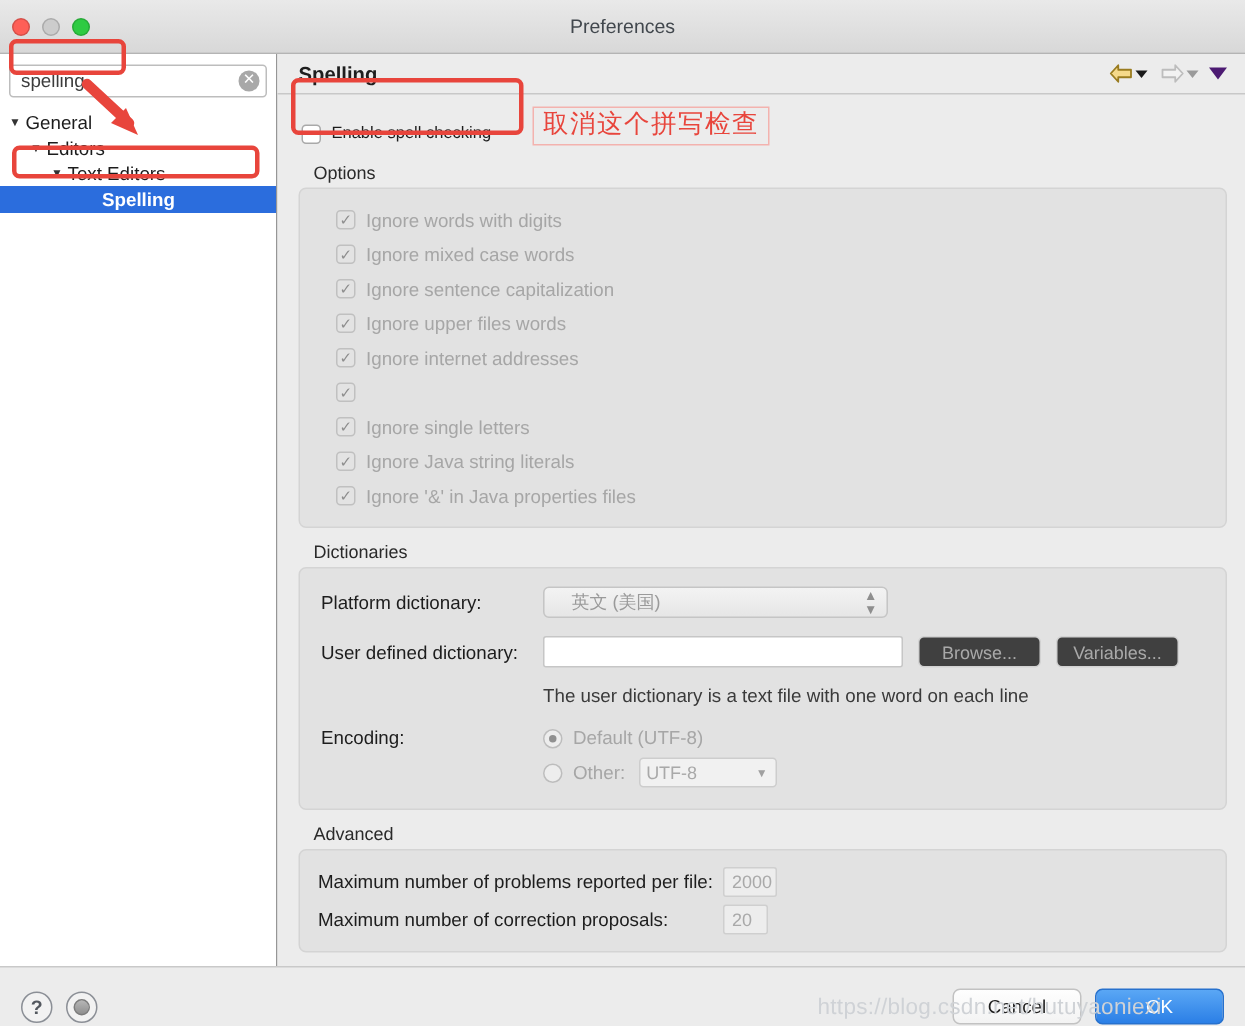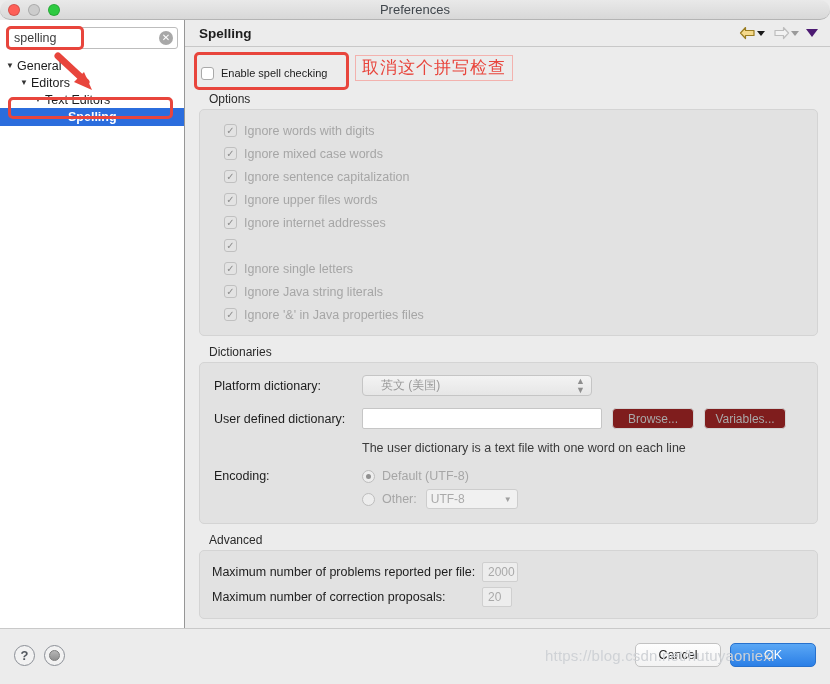--- a/index.html
+++ b/index.html
@@ -10,27 +10,26 @@
     font-family: "Liberation Sans", sans-serif;
     font-size: 12px;
     background: #ececec;
     overflow: hidden;
     position: relative;
     -webkit-font-smoothing: antialiased;
   }
 
   
   .titlebar {
-    height: 20px;
+    height: 36px;
     background: linear-gradient(to bottom, #e9e9e9, #d8d8d8);
     border-bottom: 1px solid #b4b4b4;
     display: flex;
     align-items: center;
     position: relative;
-    border-radius: 11px;
   }
   .traffic {
     display: flex;
     gap: 8px;
     padding-left: 8px;
   }
   .dot {
     width: 12px; height: 12px; border-radius: 50%;
     border: 0.5px solid rgba(0,0,0,0.16);
   }
@@ -263,21 +262,21 @@
     height: 21px;
     border: 1px solid #c6c6c6;
     border-radius: 2px;
     background: #fff;
   }
   .btn-disabled {
     height: 21px;
     min-width: 82px;
     border: 1px solid #d2d2d2;
     border-radius: 4px;
-    background: #7f1d1d;
+    background: #404040;
     color: #a9a9a9;
     font-size: 12px;
     display: inline-flex;
     align-items: center;
     justify-content: center;
     margin-left: 10px;
   }
   .hint-row {
     padding-left: 148px;
     font-size: 12.5px;

